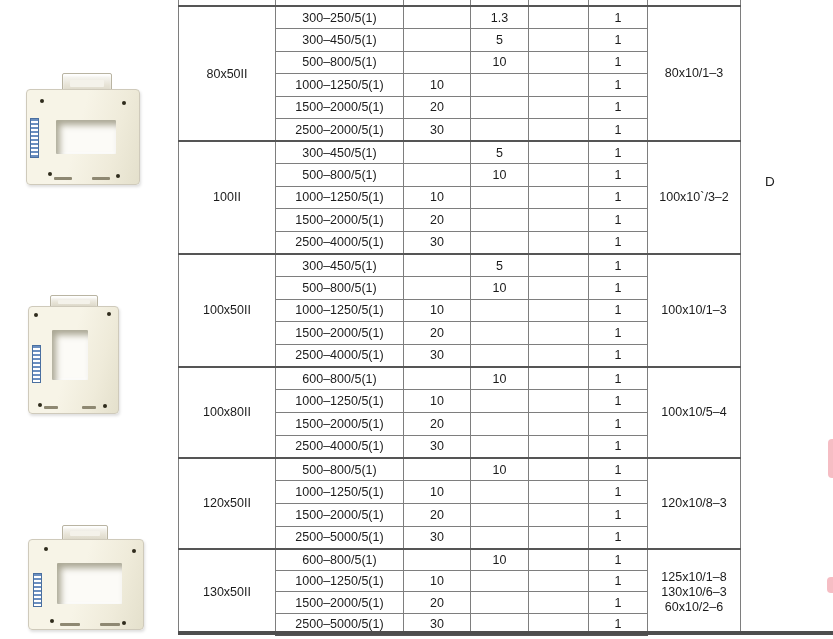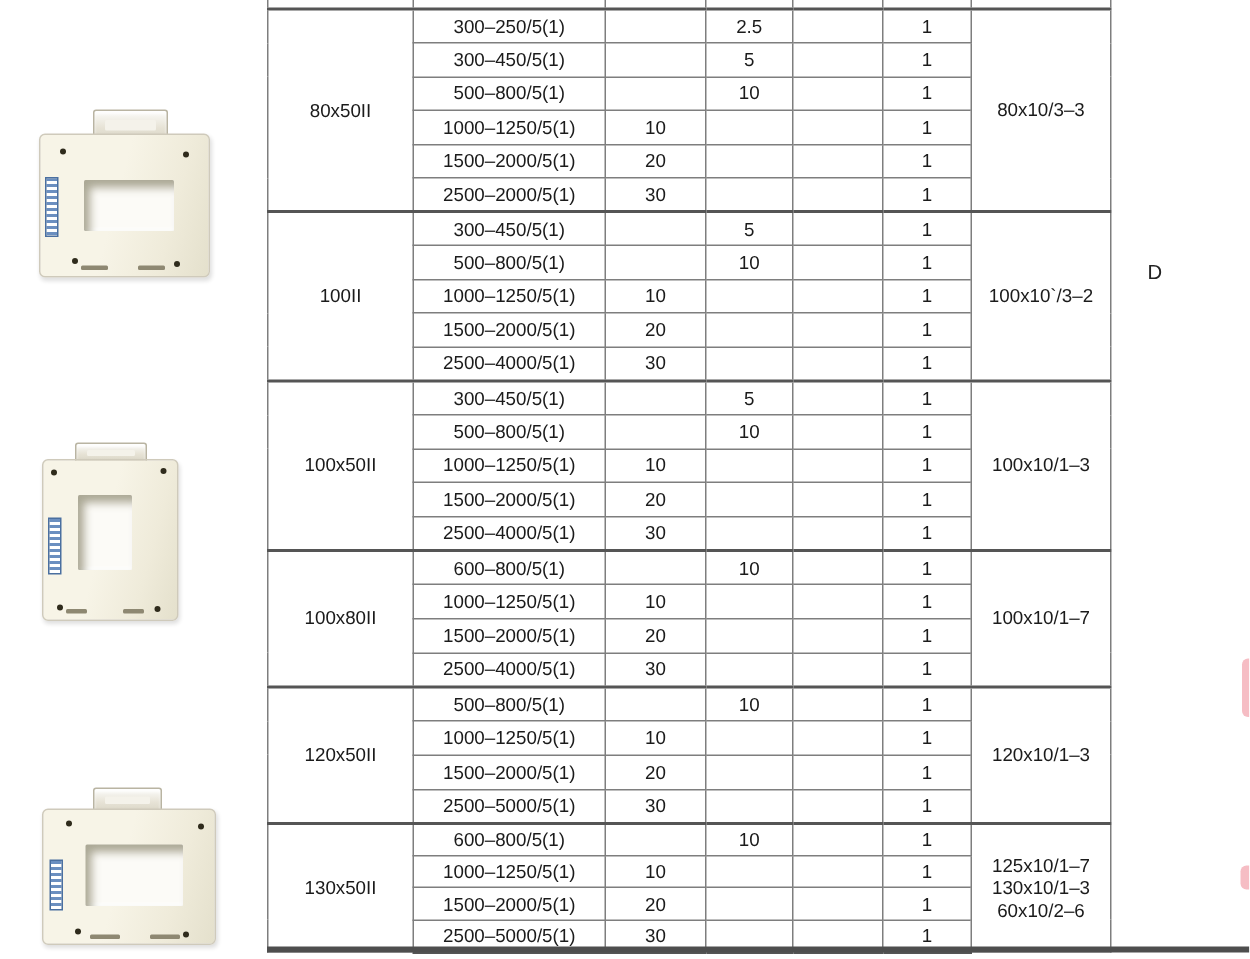--- a/index.html
+++ b/index.html
@@ -105,25 +105,25 @@
         <td></td>
         <td></td>
         <td></td>
         <td></td>
         <td class="busbar-cell"></td>
       </tr>
     <tr class="sec0 sec-start">
           <td class="model-cell" rowspan="6">80x50II</td>
           <td class="ratio-cell shade">300–250/5(1)</td>
           <td class=" shade"></td>
-          <td class=" shade">2.5</td>
+          <td class=" shade">1.3</td>
           <td class=" shade"></td>
           <td class=" shade">1</td>
           <td class="busbar-cell" rowspan="6">
-            <div>80x10/3–3</div>
+            <div>80x10/1–3</div>
           </td>
         </tr>
         <tr class="sec0">
           <td class="ratio-cell">300–450/5(1)</td>
           <td></td>
           <td>5</td>
           <td></td>
           <td>1</td>
         </tr>
         <tr class="sec0">
@@ -233,21 +233,21 @@
           <td>1</td>
         </tr>
         <tr class="sec3 sec-start">
           <td class="model-cell" rowspan="4">100x80II</td>
           <td class="ratio-cell">600–800/5(1)</td>
           <td></td>
           <td>10</td>
           <td></td>
           <td>1</td>
           <td class="busbar-cell" rowspan="4">
-            <div>100x10/1–7</div>
+            <div>100x10/5–4</div>
           </td>
         </tr>
         <tr class="sec3">
           <td class="ratio-cell shade">1000–1250/5(1)</td>
           <td class=" shade">10</td>
           <td class=" shade"></td>
           <td class=" shade"></td>
           <td class=" shade">1</td>
         </tr>
         <tr class="sec3">
@@ -265,21 +265,21 @@
           <td class=" shade">1</td>
         </tr>
         <tr class="sec4 sec-start">
           <td class="model-cell" rowspan="4">120x50II</td>
           <td class="ratio-cell">500–800/5(1)</td>
           <td></td>
           <td>10</td>
           <td></td>
           <td>1</td>
           <td class="busbar-cell" rowspan="4">
-            <div>120x10/1–3</div>
+            <div>120x10/8–3</div>
           </td>
         </tr>
         <tr class="sec4">
           <td class="ratio-cell shade">1000–1250/5(1)</td>
           <td class=" shade">10</td>
           <td class=" shade"></td>
           <td class=" shade"></td>
           <td class=" shade">1</td>
         </tr>
         <tr class="sec4">
@@ -297,22 +297,22 @@
           <td class=" shade">1</td>
         </tr>
         <tr class="sec5 sec-start">
           <td class="model-cell" rowspan="4">130x50II</td>
           <td class="ratio-cell">600–800/5(1)</td>
           <td></td>
           <td>10</td>
           <td></td>
           <td>1</td>
           <td class="busbar-cell" rowspan="4">
-            <div>125x10/1–7</div>
-            <div>130x10/1–3</div>
+            <div>125x10/1–8</div>
+            <div>130x10/6–3</div>
             <div>60x10/2–6</div>
           </td>
         </tr>
         <tr class="sec5">
           <td class="ratio-cell shade">1000–1250/5(1)</td>
           <td class=" shade">10</td>
           <td class=" shade"></td>
           <td class=" shade"></td>
           <td class=" shade">1</td>
         </tr>

